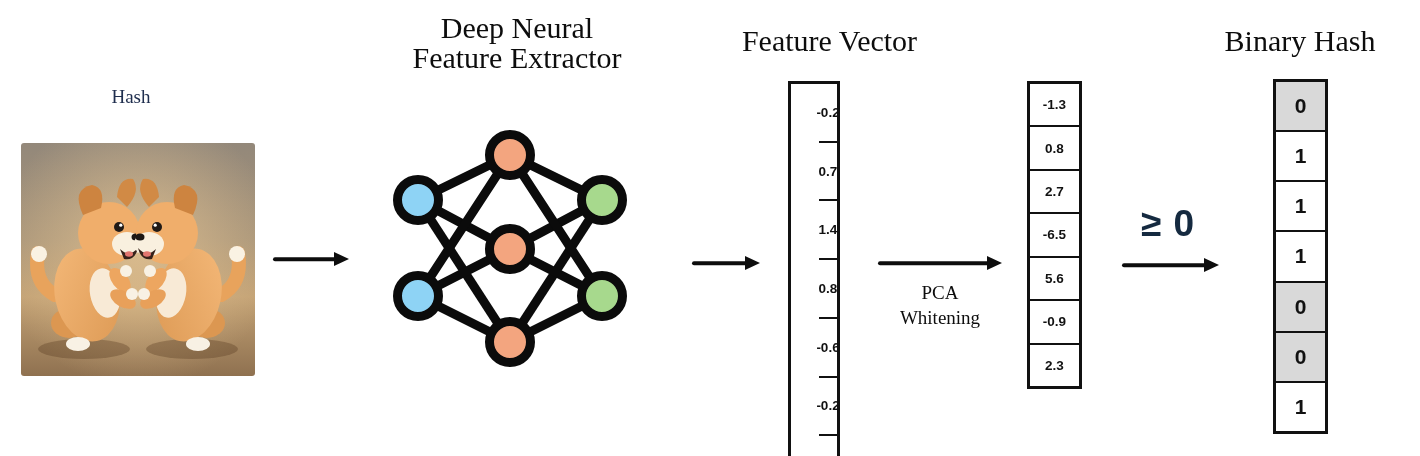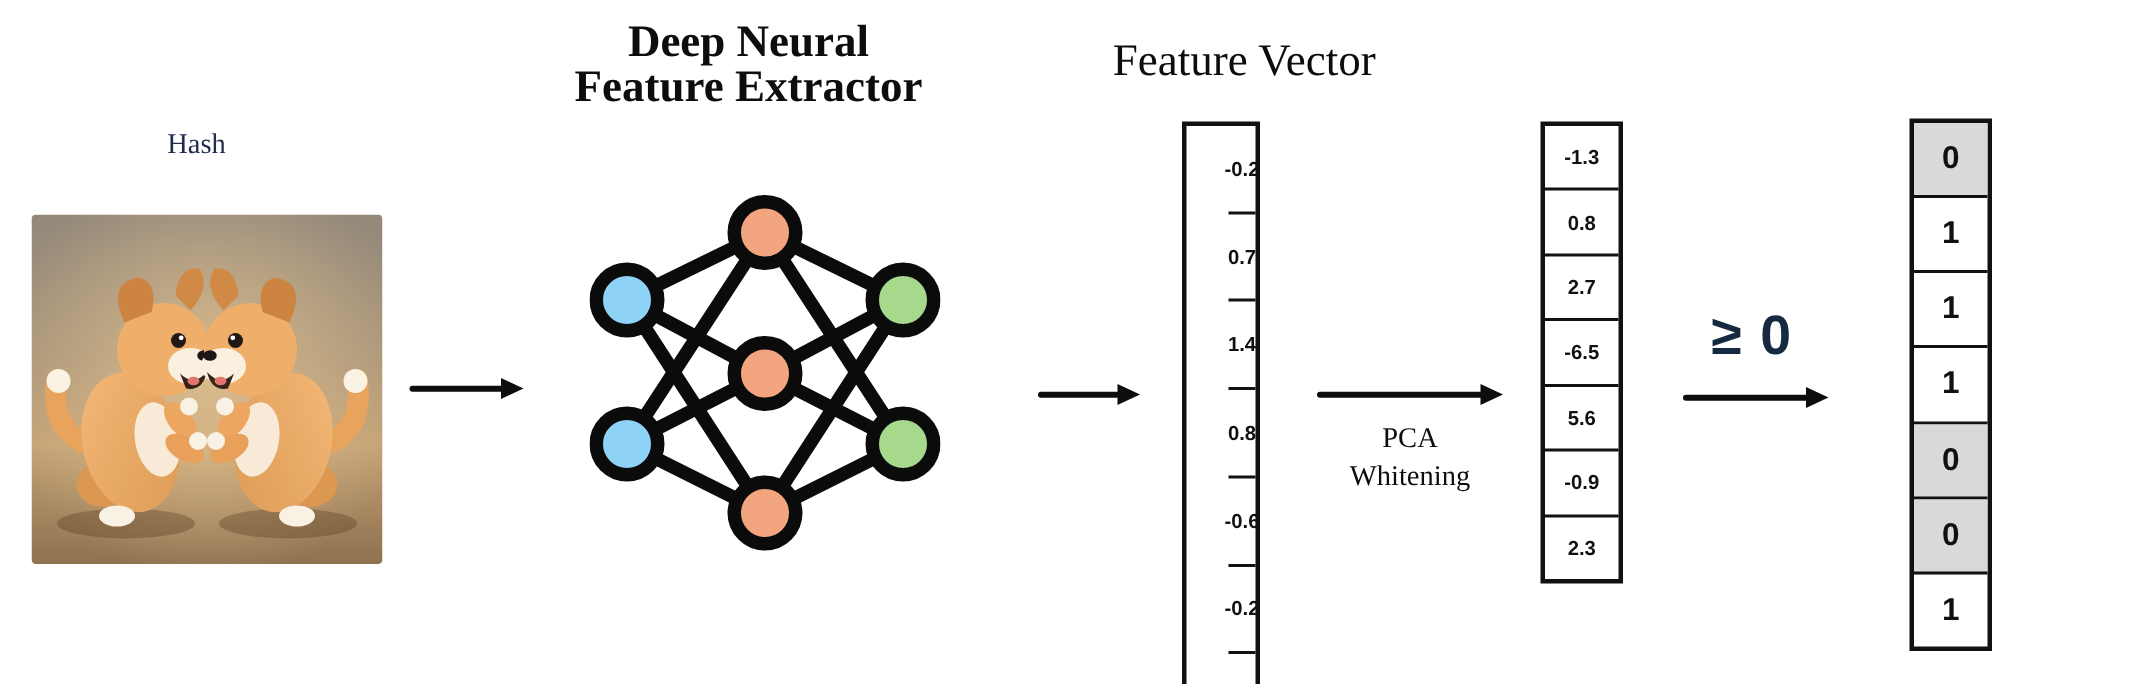--- a/index.html
+++ b/index.html
@@ -34,27 +34,28 @@
   .cell:last-child { border-bottom:none; }
   .hash-cell { font-size:21px; }
 
   svg { display:block; }
 </style>
 </head>
 <body>
 
 <div id="canvas">
 
-  <div class="abs stage-title" style="left:339px; top:13px; width:320px;font-weight:bold;">
+  <div class="abs stage-title" style="left:357px; top:13px; width:320px;">
     <div>Deep Neural</div>
     <div>Feature Extractor</div>
   </div>
 
   <div class="abs stage-title" style="left:712px; top:26px; width:235px;">Feature Vector</div>
 
+  <div class="abs stage-title" style="left:1195px; top:26px; width:210px;">Binary Hash</div>
 
   <div class="abs input-label" style="left:41px; top:84px; width:180px;">
     <div>Hash</div>
   </div>
 
   <div class="abs" style="left:21px; top:143px;">
     <svg width="234" height="233" viewBox="0 0 234 233">
       <defs>
         <linearGradient id="pgBg" x1="0" y1="0" x2="0" y2="1">
           <stop offset="0" stop-color="#93887a"></stop>

